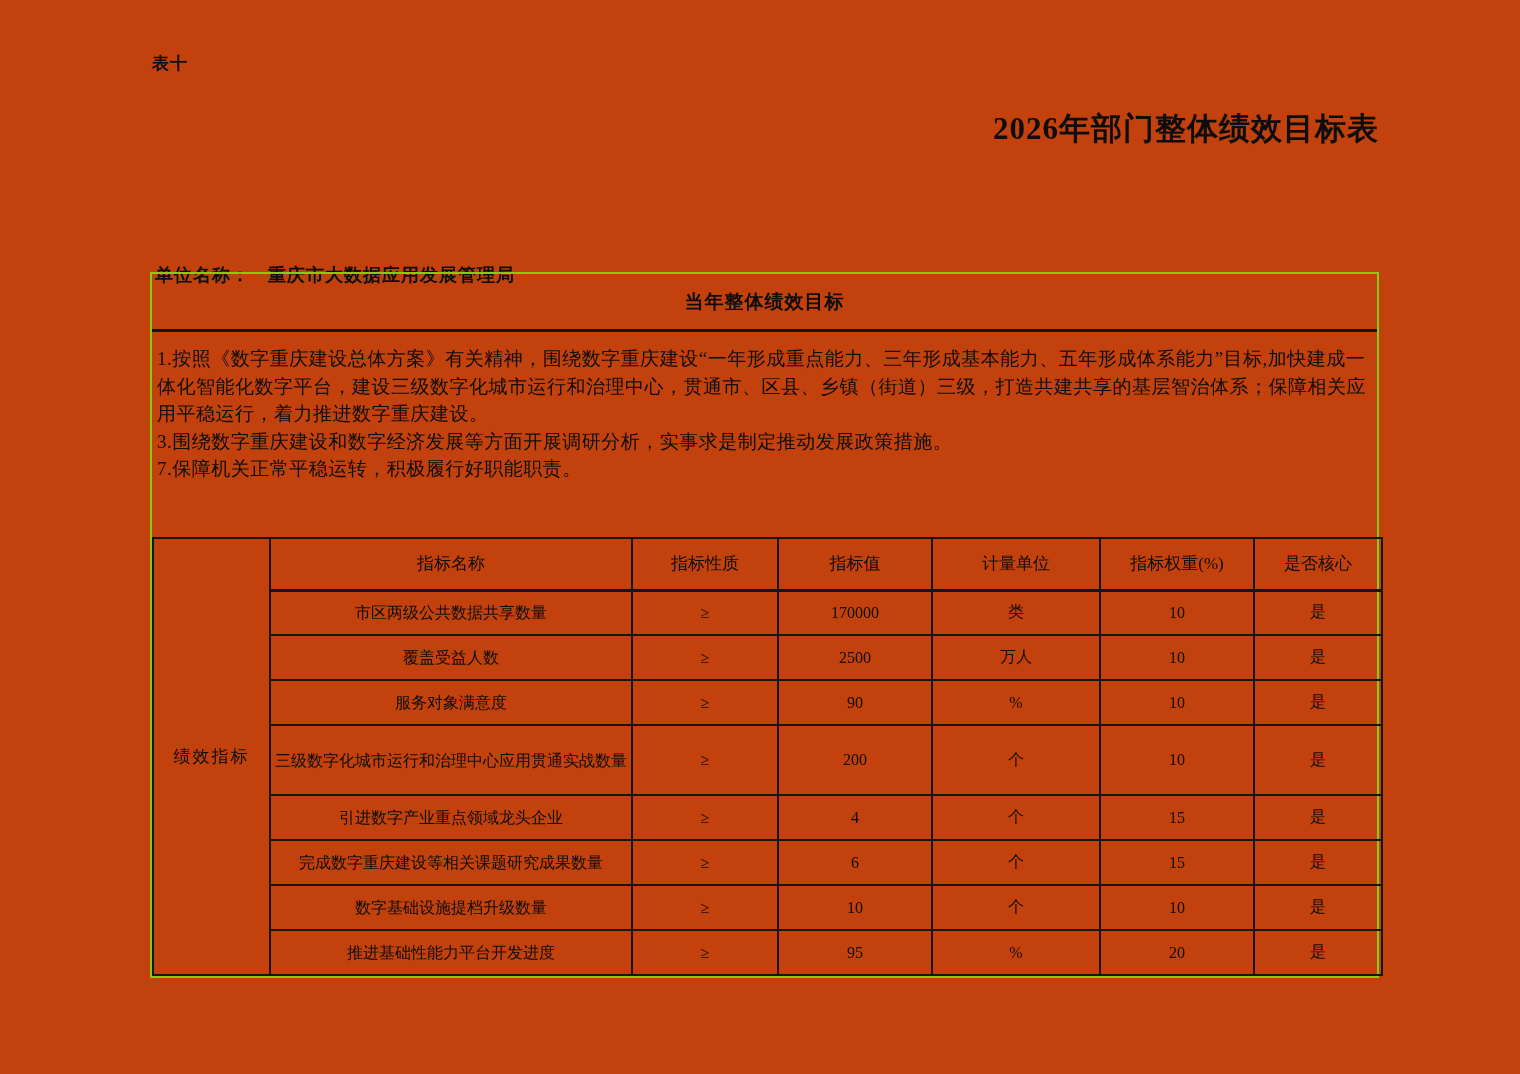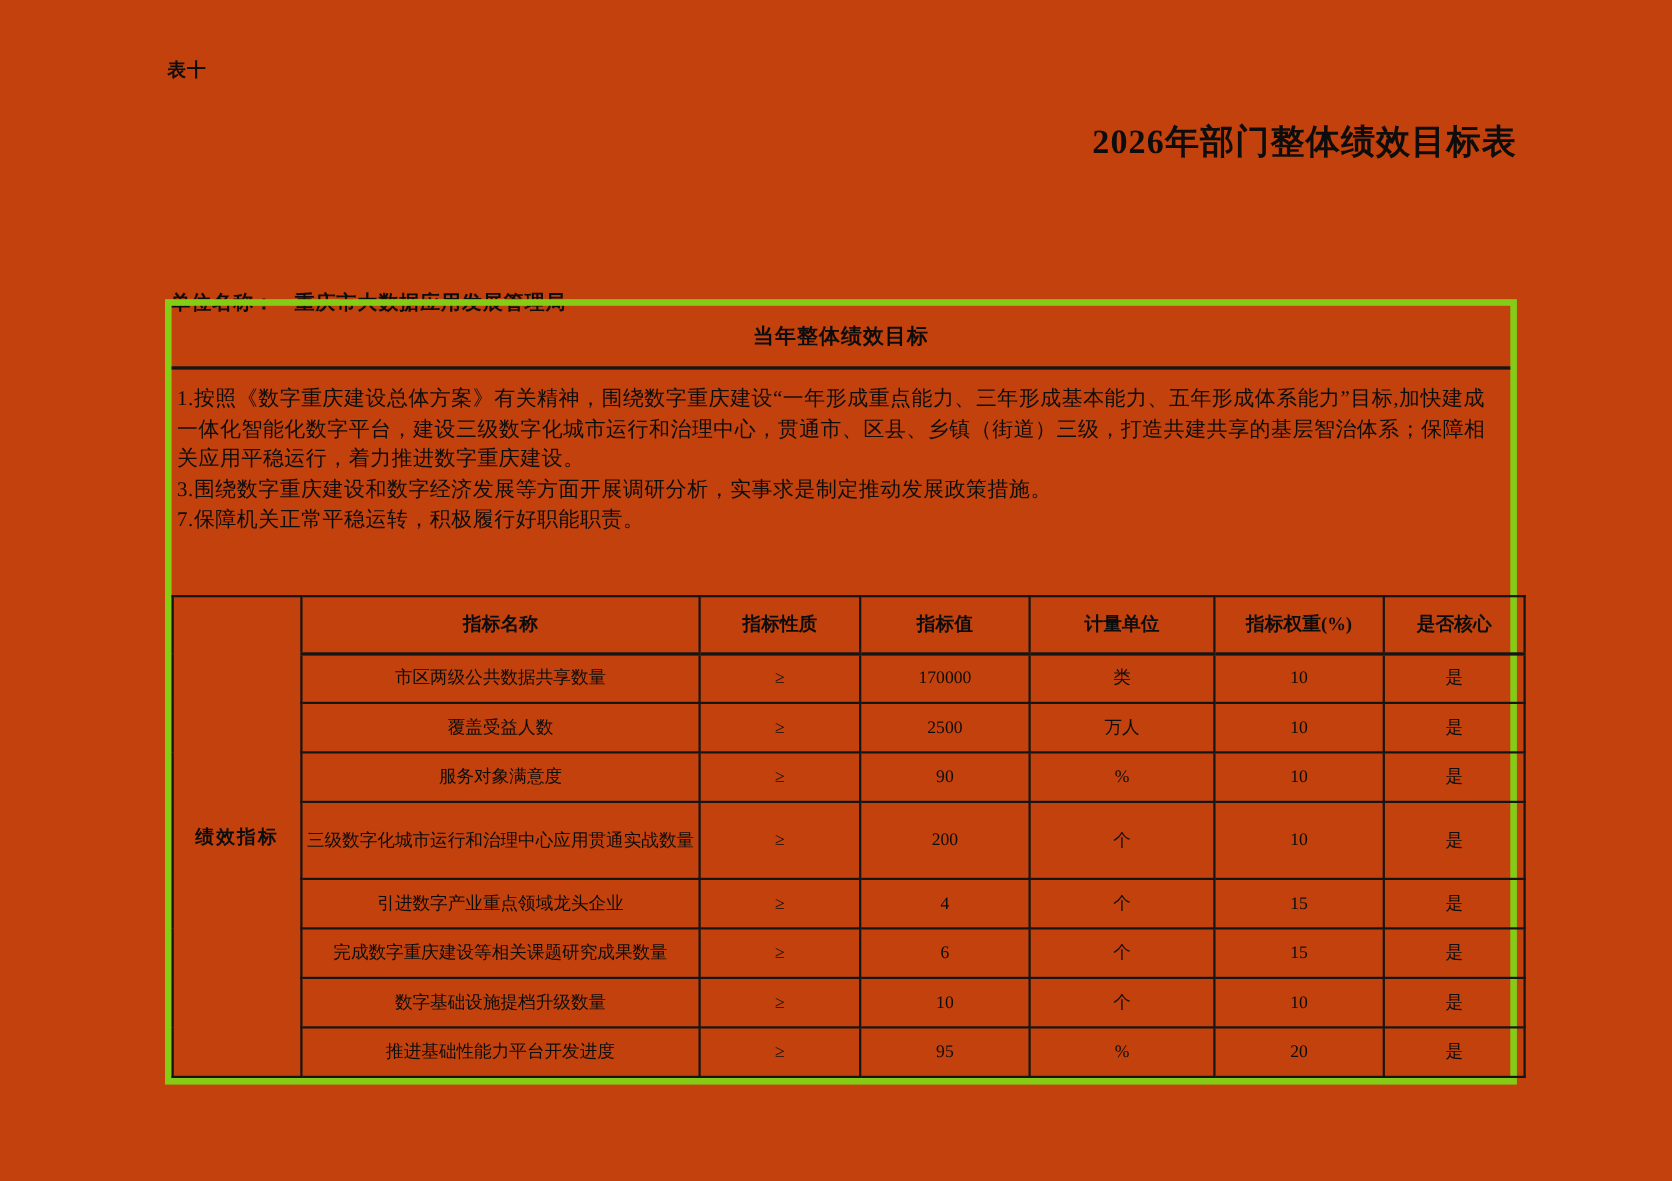--- a/index.html
+++ b/index.html
@@ -38,21 +38,21 @@
     font-weight:bold;
     letter-spacing:1px;
     margin-top:27px;
   }
   .unit-line .unit-name { margin-left:18px; }
 
   .main-table {
     position:absolute;
     left:150px; top:272px;
     width:1229px;
-    border:6px solid #84cc16;
+    border:2px solid #84cc16;
   }
   .goal-header {
     height:58px;
     border-bottom:3px solid #151515;
     display:flex;
     align-items:center;
     justify-content:center;
     font-size:19px;
     font-weight:bold;
     letter-spacing:1px;
@@ -71,21 +71,21 @@
     table-layout:fixed;
   }
   table.grid td {
     border:2px solid #151515;
     text-align:center;
     vertical-align:middle;
     font-size:16px;
     padding:2px 4px;
   }
   table.grid tr.head td {
-    font-weight:bold;
+    font-weight:normal;
     font-size:17px;
     border-bottom:3px solid #151515;
     height:52px;
   }
   td.perf-cell {
     font-weight:bold;
     font-size:19px;
     letter-spacing:2px;
     border-bottom:2px solid #151515 !important;
   }

